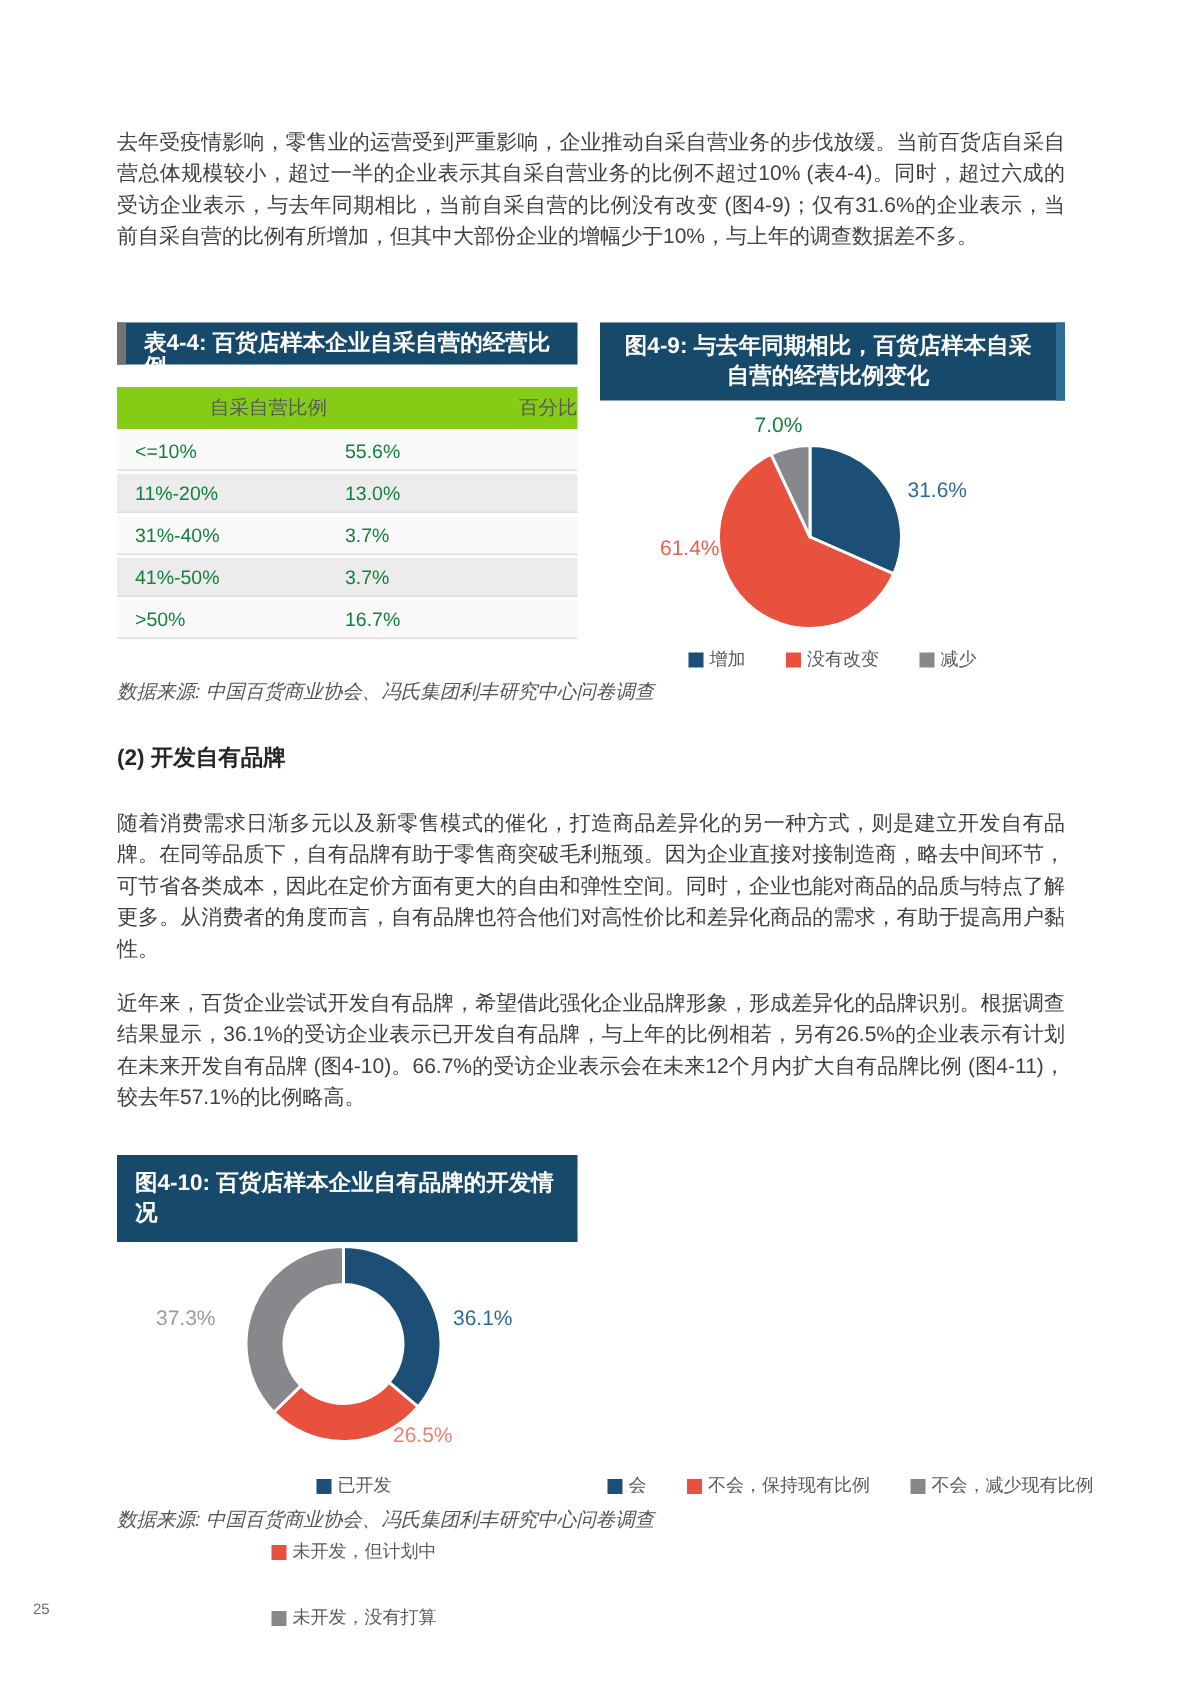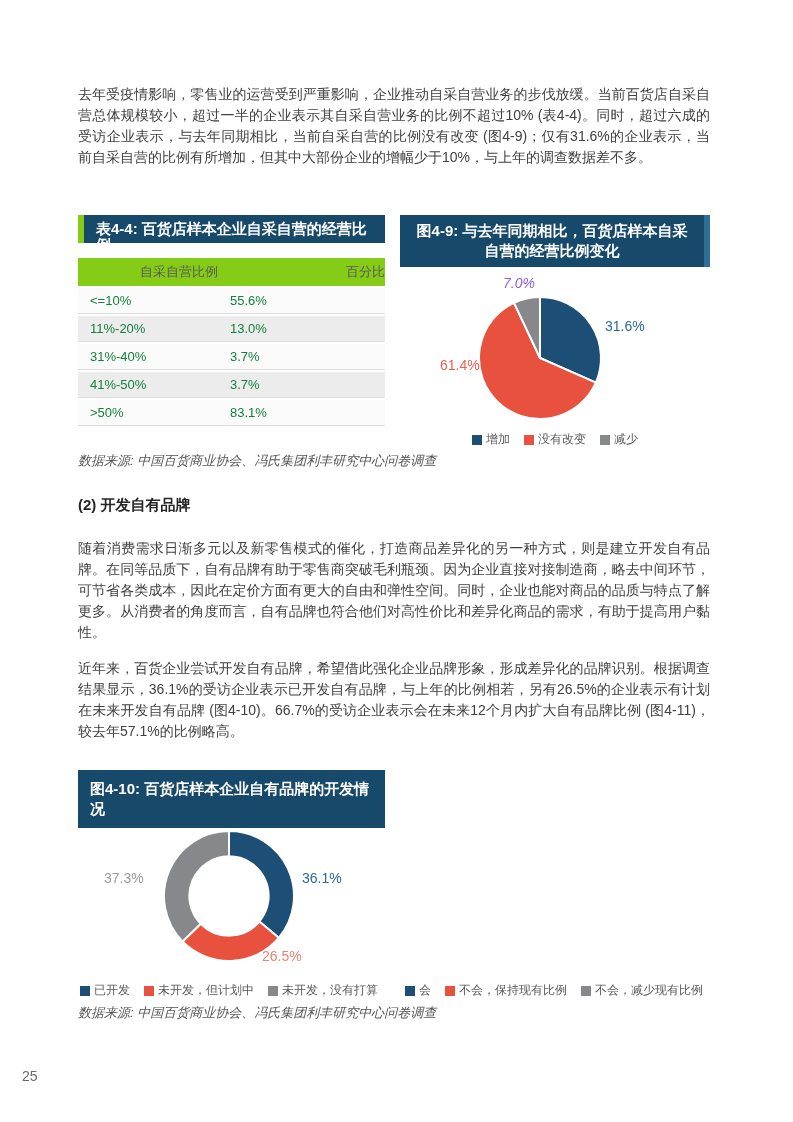--- a/index.html
+++ b/index.html
@@ -4,37 +4,37 @@
 <style>
   html,body{margin:0;padding:0;background:#fff;}
   .page{position:relative;width:793px;height:1122px;background:#ffffff;overflow:hidden;
         font-family:"Liberation Sans",sans-serif;color:#404040;}
   .abs{position:absolute;}
   .body-text{font-size:14px;line-height:21px;text-align:justify;margin:0;}
   .src{font-size:13px;font-style:italic;color:#555555;}
   .heading{font-size:15px;font-weight:bold;color:#262626;}
   .bar{background:#17496B;color:#ffffff;font-weight:bold;font-size:15px;line-height:20px;
        padding:6px 12px;box-sizing:border-box;}
-  .accent-left{border-left:6px solid #84cc16;}
+  .accent-left{border-left:6px solid #737373;}
   .accent-right{border-right:6px solid #2E6E94;}
   
   table.t44{border-collapse:separate;border-spacing:0 2px;width:307px;font-size:13px;}
   table.t44 th{background:#84cc16;color:#595959;font-weight:normal;text-align:right;
                height:28px;padding:0 0 0 12px;}
   table.t44 td{height:25px;padding:0 0 0 12px;color:#15803d;}
   table.t44 tr td:first-child, table.t44 th:first-child{width:128px;}
   table.t44 tbody tr:nth-child(odd) td{background:#FAFAFA;}
   table.t44 tbody tr:nth-child(even) td{background:#ECECEC;}
   table.t44 tbody tr td{border-bottom:1px solid #DDDDDD;}
   
   .vlabel{position:absolute;font-size:14px;white-space:nowrap;}
-  .legend{display:flex;gap:14px;font-size:12px;color:#595959;align-items:center;}
+  .legend{display:flex;gap:27px;font-size:12px;color:#595959;align-items:center;}
   .legend-item{display:inline-flex;align-items:center;gap:4px;white-space:nowrap;}
   .legend-swatch{display:inline-block;width:10px;height:10px;}
-  .pagenum{font-size:14px;color:#6a6a6a;}
+  .pagenum{font-size:10px;color:#6a6a6a;}
 </style>
 </head>
 <body>
 
 <div class="page">
 
   <p class="abs body-text" style="left:78px;top:84px;width:632px;">去年受疫情影响，零售业的运营受到严重影响，企业推动自采自营业务的步伐放缓。当前百货店自采自营总体规模较小，超过一半的企业表示其自采自营业务的比例不超过10% (表4-4)。同时，超过六成的受访企业表示，与去年同期相比，当前自采自营的比例没有改变 (图4-9)；仅有31.6%的企业表示，当前自采自营的比例有所增加，但其中大部份企业的增幅少于10%，与上年的调查数据差不多。</p>
 
   <div class="abs" style="left:78px;top:215px;width:307px;">
     <div class="bar accent-left" style="height:28px;line-height:16px;padding-top:6px;">表4-4: 百货店样本企业自采自营的经营比例</div>
@@ -57,34 +57,34 @@
           <tr>
             <td>31%-40%</td>
             <td>3.7%</td>
           </tr>
           <tr>
             <td>41%-50%</td>
             <td>3.7%</td>
           </tr>
           <tr>
             <td>&gt;50%</td>
-            <td>83.1%</td>
+            <td>16.7%</td>
           </tr>
         </tbody>
     </table>
   </div>
 
   <div class="abs" style="left:400px;top:215px;width:310px;height:245px;text-align:center;">
     <div class="bar accent-right">图4-9: 与去年同期相比，百货店样本自采自营的经营比例变化</div>
     <svg class="abs" width="126" height="126" style="left:77px;top:80px;">
         <path d="M 63 63 L 63 2 A 61 61 0 0 1 118.82971152987598 87.57729257853342 Z" fill="#1D4E75" stroke="#ffffff" stroke-width="2" stroke-linejoin="round"></path>
         <path d="M 63 63 L 118.82971152987598 87.57729257853342 A 61 61 0 1 1 37.02746321453055 7.805549799572816 Z" fill="#E8513D" stroke="#ffffff" stroke-width="2" stroke-linejoin="round"></path>
         <path d="M 63 63 L 37.02746321453055 7.805549799572816 A 61 61 0 0 1 62.999999999999986 2 Z" fill="#86888B" stroke="#ffffff" stroke-width="2" stroke-linejoin="round"></path>
       </svg>
-    <span class="vlabel" style="left: 103px; top: 60px; color: #8b5cf6; font-style: italic;">7.0%</span>
+    <span class="vlabel" style="left: 103px; top: 60px; color: #15803d;">7.0%</span>
     <span class="vlabel" style="left: 205px; top: 103px; color: rgb(44, 106, 151);">31.6%</span>
     <span class="vlabel" style="left: 40px; top: 142px; color: rgb(232, 97, 78);">61.4%</span>
     <div class="legend abs" style="left:0;top:216px;width:310px;justify-content:center;">
         <span class="legend-item">
           <span class="legend-swatch" style="background: rgb(29, 78, 117);"></span>
           <span>增加</span>
         </span>
         <span class="legend-item">
           <span class="legend-swatch" style="background: rgb(232, 81, 61);"></span>
           <span>没有改变</span>
@@ -110,21 +110,21 @@
         <path d="M 67 2 A 65 65 0 0 1 116.72713183476284 108.85943572825744 L 97.33355041920534 92.53425579423704 A 39.65 39.65 0 0 0 67 27.35 Z" fill="#1D4E75" stroke="#ffffff" stroke-width="2" stroke-linejoin="round"></path>
         <path d="M 116.72713183476284 108.85943572825744 A 65 65 0 0 1 20.570718632243633 112.48979920458774 L 38.678138365668616 94.74877751479852 A 39.65 39.65 0 0 0 97.33355041920534 92.53425579423704 Z" fill="#E8513D" stroke="#ffffff" stroke-width="2" stroke-linejoin="round"></path>
         <path d="M 20.570718632243633 112.48979920458774 A 65 65 0 0 1 66.99999999999999 2 L 66.99999999999999 27.35 A 39.65 39.65 0 0 0 38.678138365668616 94.74877751479852 Z" fill="#86888B" stroke="#ffffff" stroke-width="2" stroke-linejoin="round"></path>
       </svg>
     <span class="vlabel" style="left: 26px; top: 100px; color: rgb(155, 155, 155);">37.3%</span>
     <span class="vlabel" style="left: 224px; top: 100px; color: rgb(44, 106, 151);">36.1%</span>
     <span class="vlabel" style="left: 184px; top: 178px; color: rgb(238, 128, 112);">26.5%</span>
   </div>
 
 
-  <div class="legend abs" style="left:80px;top:982px;width:312px;">
+  <div class="legend abs" style="left:80px;top:982px;width:312px;flex-direction:column;">
       <span class="legend-item">
         <span class="legend-swatch" style="background: rgb(29, 78, 117);"></span>
         <span>已开发</span>
       </span>
       <span class="legend-item">
         <span class="legend-swatch" style="background: rgb(232, 81, 61);"></span>
         <span>未开发，但计划中</span>
       </span>
       <span class="legend-item">
         <span class="legend-swatch" style="background: rgb(134, 136, 139);"></span>

